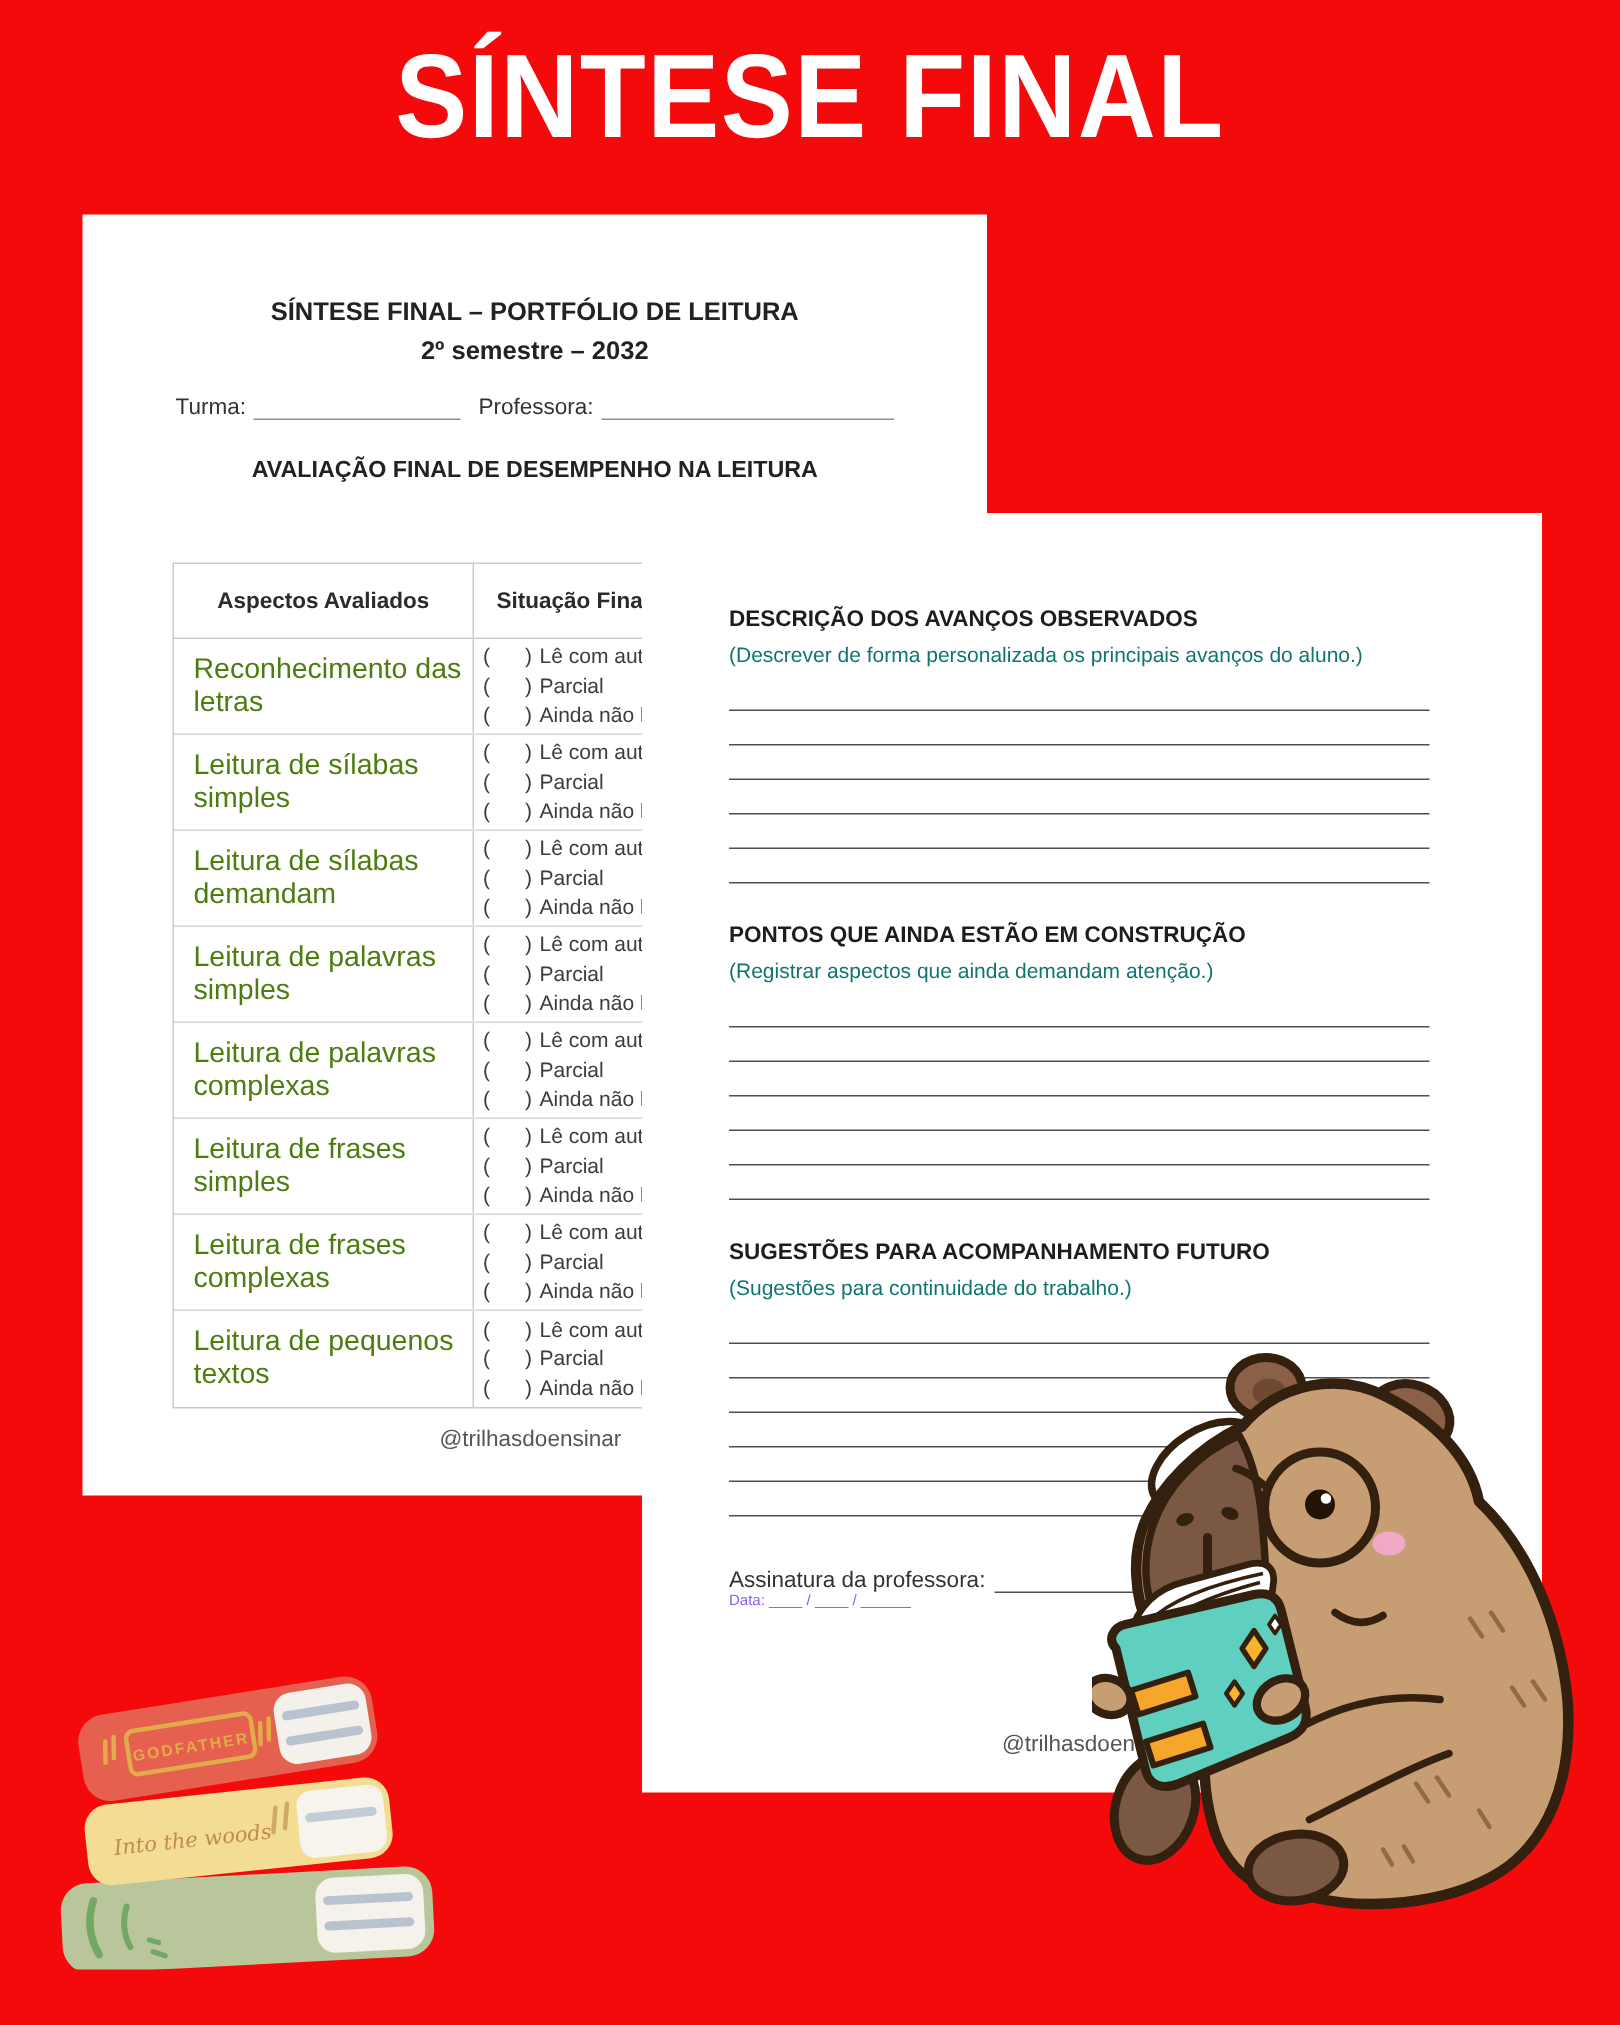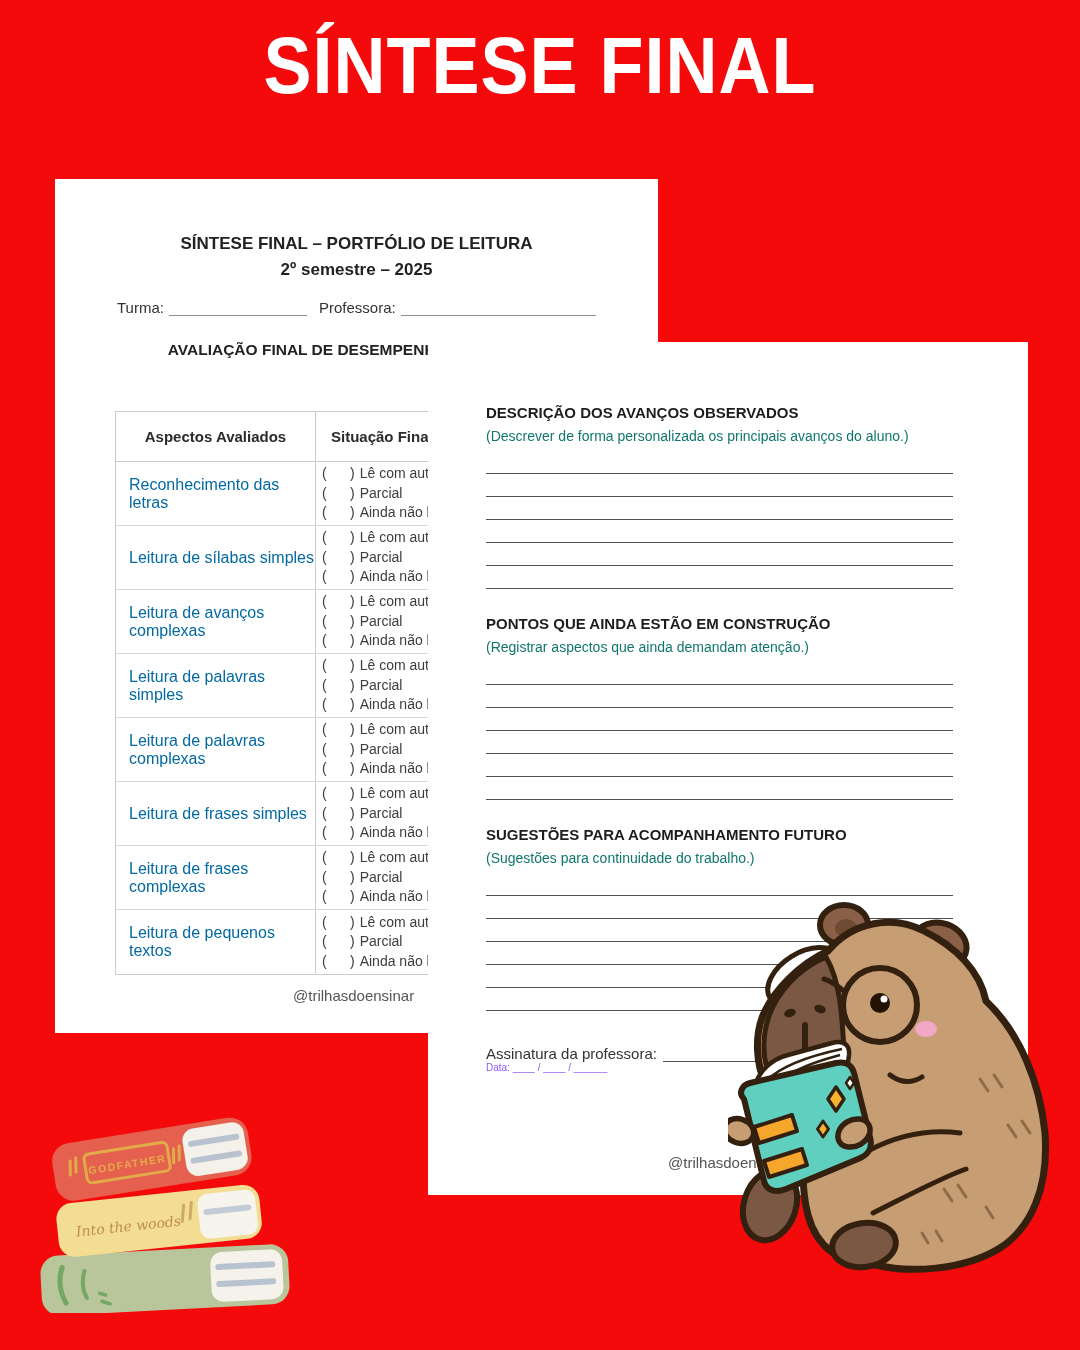--- a/index.html
+++ b/index.html
@@ -9,21 +9,21 @@
   }
   
   .main-title {
     position:absolute; top:20px; left:0; width:100%; margin:0;
     text-align:center; font-size:72px; font-weight:900; letter-spacing:1px;
     color:#ffffff; transform:scaleY(1.10); transform-origin:top center;
     z-index:0; white-space:nowrap;
   }
   
   .paper { position:absolute; background:#ffffff; box-sizing:border-box; }
-  .paper-left  { left:55px;  top:143px; width:603px; height:854px; z-index:1;margin-top:36px; }
+  .paper-left  { left:55px;  top:143px; width:603px; height:854px; z-index:1; }
   .paper-right { left:428px; top:342px; width:600px; height:853px; z-index:2; }
 
   
   .doc-head { margin-top:52px; text-align:center; font-weight:700; font-size:17px; color:#222; line-height:26px; }
   .field-row { display:flex; align-items:flex-end; margin-left:62px; margin-right:62px; font-size:15px; color:#333; }
   .nome-row  { margin-top:15px; }
   .turma-row { margin-top:16px; }
   .field-row .label { white-space:nowrap; padding-right:5px; }
   .prof-label { margin-left:12px; }
   .fill-line { border-bottom:1.5px solid #8f8f8f; height:16px; }
@@ -33,21 +33,21 @@
 
   .tbl { position:absolute; left:60px; top:232px; width:540px; border:1.5px solid #cbcbcb; background:#fff; box-sizing:border-box; }
   .trow { display:flex; border-bottom:1.5px solid #d8d8d8; box-sizing:border-box; }
   .trow:last-child { border-bottom:none; }
   .thead { height:50px; border-bottom:1.5px solid #cbcbcb; }
   .c1 { width:200px; border-right:1.5px solid #cbcbcb; box-sizing:border-box; }
   .c2 { flex:1; box-sizing:border-box; }
   .thead .c1 { display:flex; align-items:center; justify-content:center; font-weight:700; font-size:15px; color:#2b2b2b; }
   .thead .c2 { display:flex; align-items:center; padding-left:15px; font-weight:700; font-size:15px; color:#2b2b2b; }
   .body-row { height:64px; }
-  .aspect { display:flex; align-items:center; padding-left:13px; font-size:16px; color:#0369a1; }
+  .aspect { display:flex; align-items:center; padding-left:13px; font-size:19px; color:#4d7c0f; }
   .opts { display:flex; flex-direction:column; justify-content:center; padding-left:6px; font-size:14px; color:#3c3c3c; line-height:19.5px; white-space:nowrap; }
   .opt .cb { white-space:pre; }
   .opt .ol { margin-left:5px; }
   .left-footer { position:absolute; left:238px; top:808px; font-size:15px; color:#555; }
 
   
   .rp-inner { padding:62px 75px 0 58px; }
   .rp-title { margin:0; font-weight:700; font-size:15px; color:#1d1d1d; }
   .rp-hint  { margin-top:7px; font-size:14px; color:#0f766e; }
   .rp-lines { margin-top:7px; }
@@ -65,21 +65,21 @@
 </head>
 <body>
 
 <div class="canvas">
 
   <h1 class="main-title">SÍNTESE FINAL</h1>
 
   <section class="paper paper-left">
     <div class="doc-head">
       <div>SÍNTESE FINAL – PORTFÓLIO DE LEITURA</div>
-      <div>2º semestre – 2025</div>
+      <div>2º semestre – 2032</div>
     </div>
 
 
     <div class="field-row turma-row">
       <span class="label">Turma:</span>
       <span class="fill-line short"></span>
       <span class="label prof-label">Professora:</span>
       <span class="fill-line grow"></span>
     </div>
 
@@ -103,21 +103,21 @@
       <div class="trow body-row">
         <div class="c1 aspect">Leitura de sílabas simples</div>
         <div class="c2 opts">
           <span class="opt"><span class="cb">(      )</span><span class="ol">Lê com autonomia</span></span>
           <span class="opt"><span class="cb">(      )</span><span class="ol">Parcial</span></span>
           <span class="opt"><span class="cb">(      )</span><span class="ol">Ainda não lê</span></span>
         </div>
       </div>
 
       <div class="trow body-row">
-        <div class="c1 aspect">Leitura de avanços complexas</div>
+        <div class="c1 aspect">Leitura de sílabas demandam</div>
         <div class="c2 opts">
           <span class="opt"><span class="cb">(      )</span><span class="ol">Lê com autonomia</span></span>
           <span class="opt"><span class="cb">(      )</span><span class="ol">Parcial</span></span>
           <span class="opt"><span class="cb">(      )</span><span class="ol">Ainda não lê</span></span>
         </div>
       </div>
 
       <div class="trow body-row">
         <div class="c1 aspect">Leitura de palavras simples</div>
         <div class="c2 opts">

